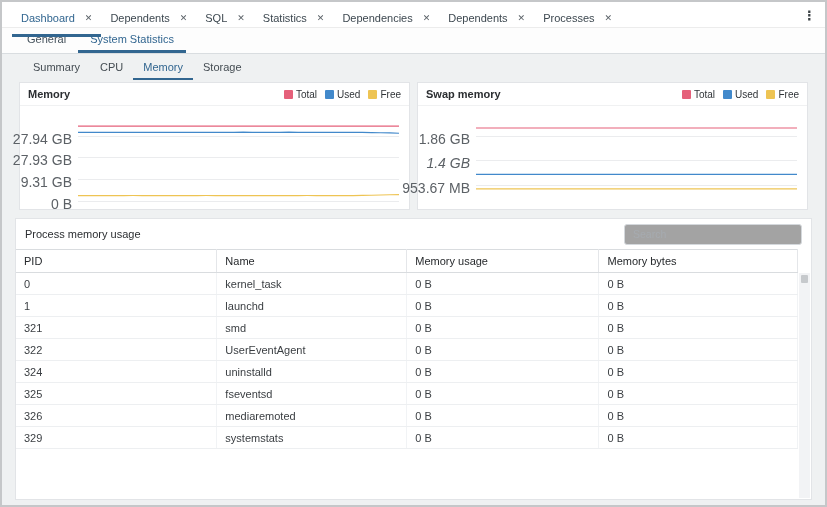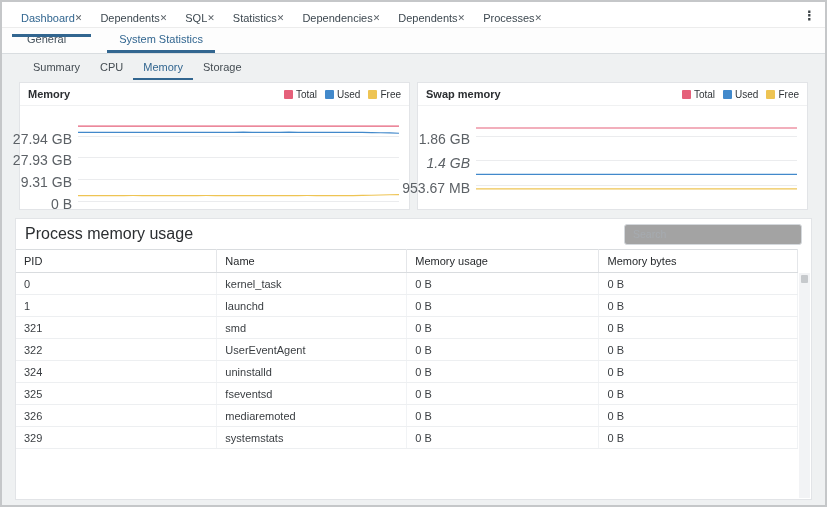--- a/index.html
+++ b/index.html
@@ -7,33 +7,33 @@
   .window {
     width:827px; height:507px; border:2px solid #c5c7c9; background:#fff;
     position:relative; overflow:hidden;
   }
   
   .tabbar {
     height:26px; display:flex; align-items:stretch; padding-left:10px;
     background:#fff; border-bottom:1px solid #ececec; position:relative;
   }
   .mtab {
-    display:flex; align-items:center; gap:0; padding:16px 9px;
+    display:flex; align-items:center; gap:10px; padding:16px 9px;
     font-size:11px; color:#3d4850; border-bottom:3px solid transparent; cursor:pointer;
   }
   .mtab.active { color:var(--accent); border-bottom-color:var(--accent); }
   .close { font-size:9px; color:#5b6268; line-height:1; }
   .kebab {
     position:absolute; right:9px; top:0; height:26px; display:flex; align-items:center;
     font-size:13px; color:#3c4246; letter-spacing:0; cursor:pointer; font-weight:bold;
   }
   
   .subnav {
     height:26px; display:flex; align-items:stretch; padding-left:13px;
-    background:#fdfdfd; border-bottom:1px solid #d9dde0;gap:29px;
+    background:#fdfdfd; border-bottom:1px solid #d9dde0;
   }
   .stab {
     display:flex; align-items:center; padding:0 12px; font-size:11px; color:#43505a;
     border-bottom:3px solid transparent; cursor:pointer;
   }
   .stab.active { color:var(--accent); border-bottom-color:var(--accent); }
   
   .content { height:451px; background:#eff1f2; padding:2px 13px 0 13px; }
   .stat-tabs { height:24px; display:flex; align-items:stretch; padding-left:8px; margin-bottom:2px; }
   .ttab {
@@ -51,21 +51,21 @@
   .litem { display:flex; align-items:center; gap:3px; font-size:10px; color:#303438; }
   .swatch { width:9px; height:9px; display:inline-block; border-radius:1px; }
   .chart-body { flex:1; position:relative; border-top:1px solid #f0f1f2; }
   .plot { position:absolute; left:58px; right:10px; top:10px; bottom:5px; }
   .grid { position:absolute; left:0; right:0; height:1px; background:#ebecee; }
   .tick { position:absolute; right:calc(100% + 6px); top:-5px; font-size:14px; color:#5c6166; white-space:nowrap; }
   .lines { position:absolute; inset:0; width:100%; height:100%; overflow:visible; }
   
   .table-panel { margin-top:8px; height:282px; position:relative; overflow:hidden; }
   .table-head { height:30px; display:flex; align-items:center; justify-content:space-between; padding:0 9px; }
-  .table-title { font-size:16px; color:#2b2e31; }
+  .table-title { font-size:11px; color:#2b2e31; }
   .search-input {
     width:178px; height:21px; border:1px solid #d4d8dc; border-radius:3px;
     font-size:10.5px; padding:0 8px; color:#333; font-family:inherit; outline:none; background:#a3a3a3;
   }
   .search-input::placeholder { color:#a6abb0; }
   table.proc { width:calc(100% - 13px); border-collapse:collapse; table-layout:fixed; }
   table.proc th {
     height:23px; font-weight:400; font-size:11px; color:#26292c; text-align:left; padding:0 8px;
     border-top:1px solid #d9dcdf; border-bottom:1px solid #d9dcdf; border-right:1px solid #e4e6e9;
     background:#fff; white-space:nowrap; overflow:hidden;

